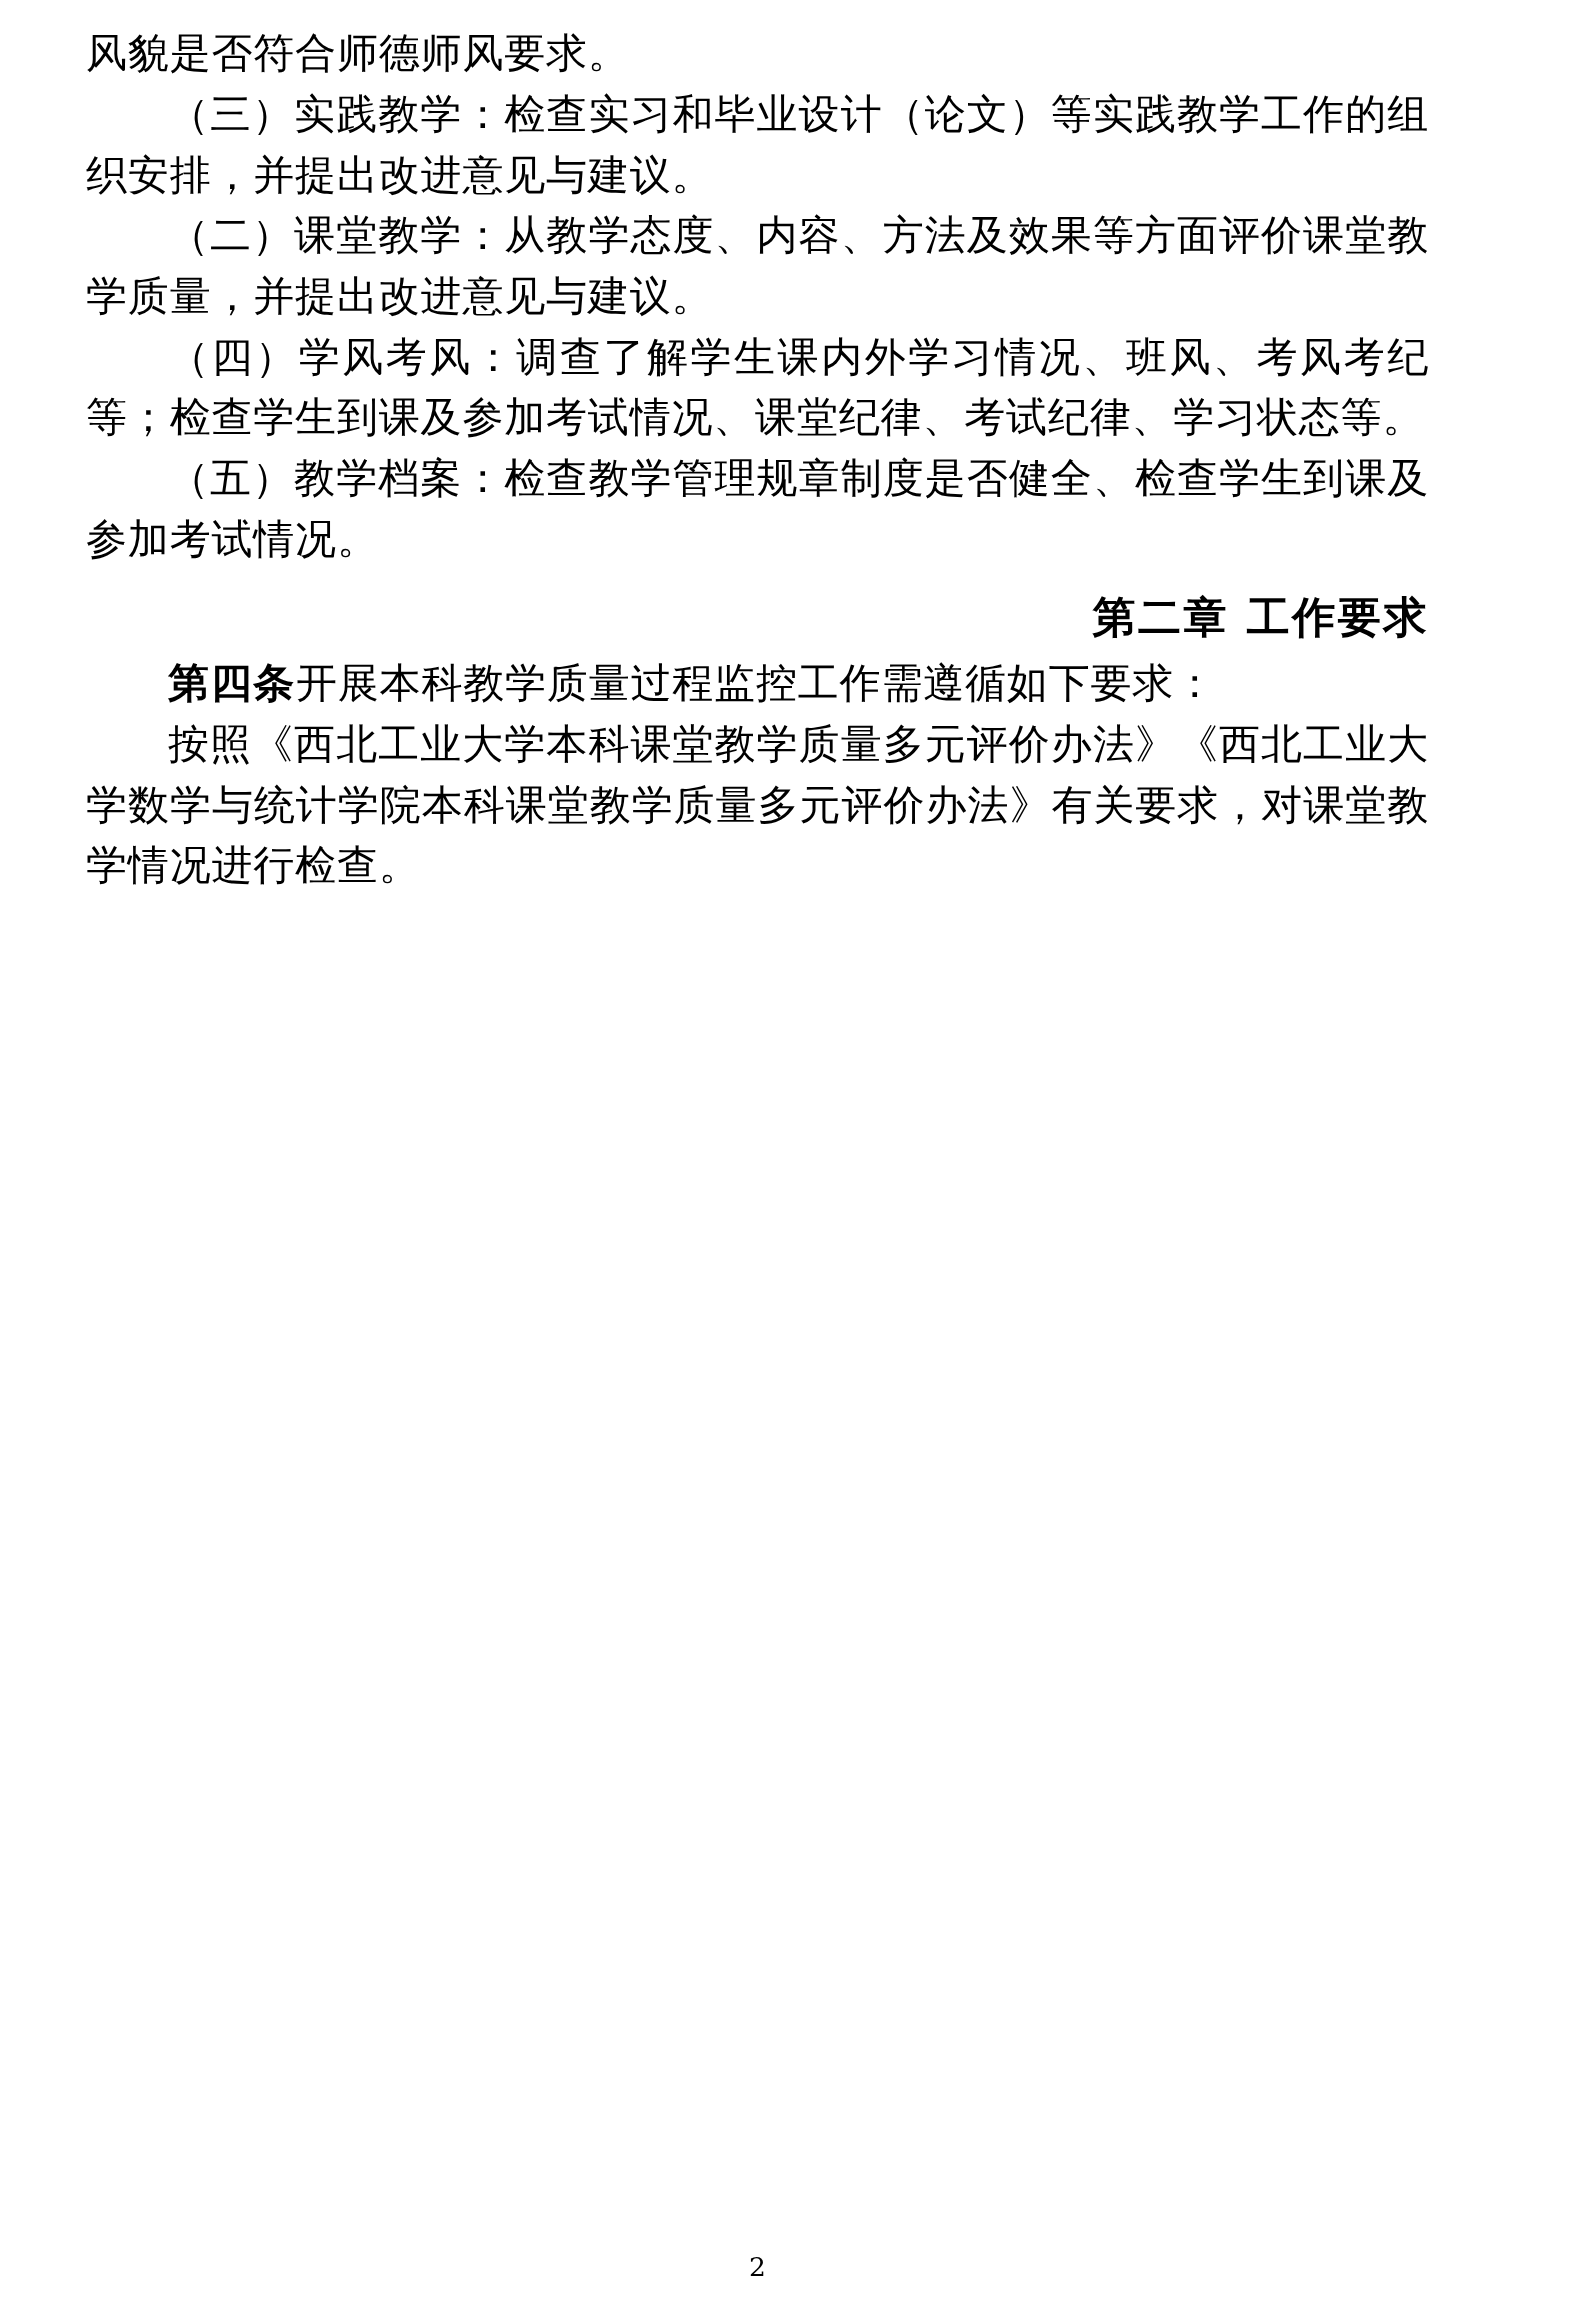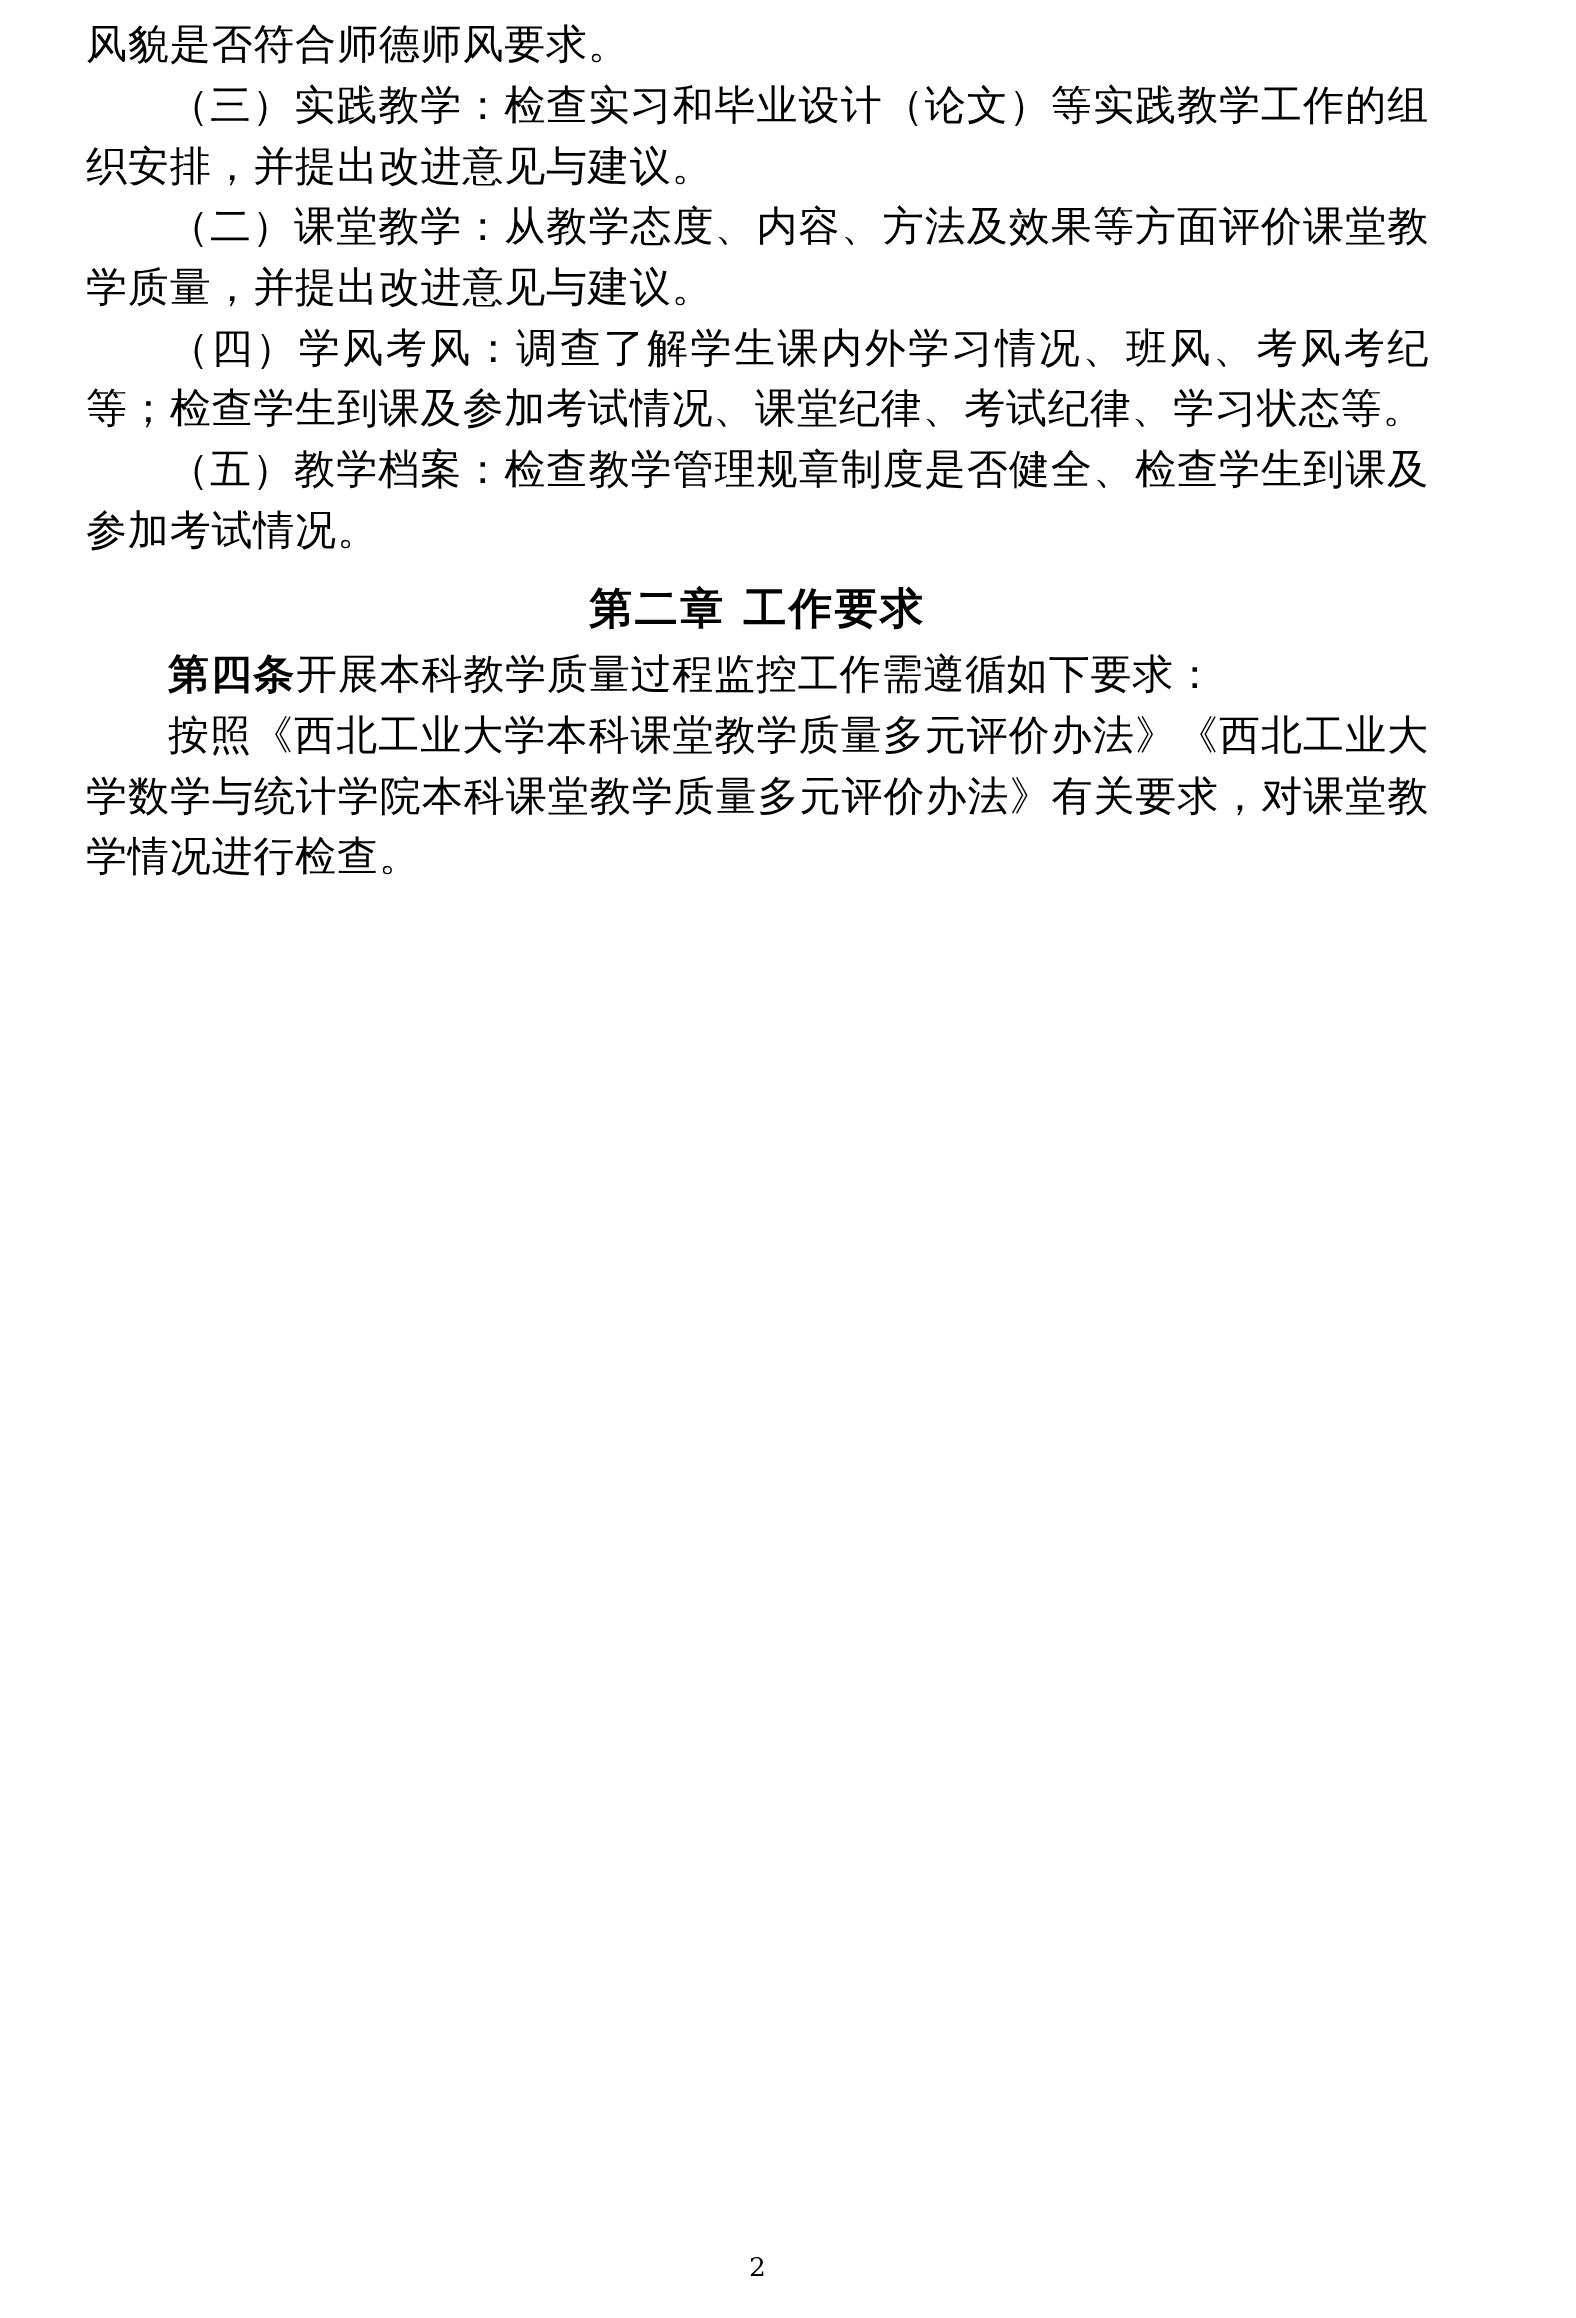--- a/index.html
+++ b/index.html
@@ -11,21 +11,21 @@
     width: 1577px;
     height: 2319px;
     font-family: "DejaVu Serif", serif;
     color: #000000;
   }
   .page {
     position: relative;
     width: 1515px;
     height: 2319px;
     box-sizing: border-box;
-    padding: 8px 86px;
+    padding: 17px 86px;
     background: #fff;
   }
   .doc-body {
     padding-top: 6.2px;
   }
   p {
     margin: 0;
     font-size: 41px;
     line-height: 1.48;
     letter-spacing: 0.02em;
@@ -35,21 +35,21 @@
   p.indent {
     text-indent: 2em;
   }
   p.cont {
     text-indent: 0;
   }
   h2.chapter {
     margin: 17px 0 4.7px 0;
     font-size: 43px;
     line-height: 1.45;
-    text-align: center;
+    text-align: right;
     font-weight: bold;
     letter-spacing: 0.06em;
   }
   .bold-lead {
     font-weight: bold;
     letter-spacing: 0.04em;
   }
   .page-number {
     position: absolute;
     bottom: 37px;

